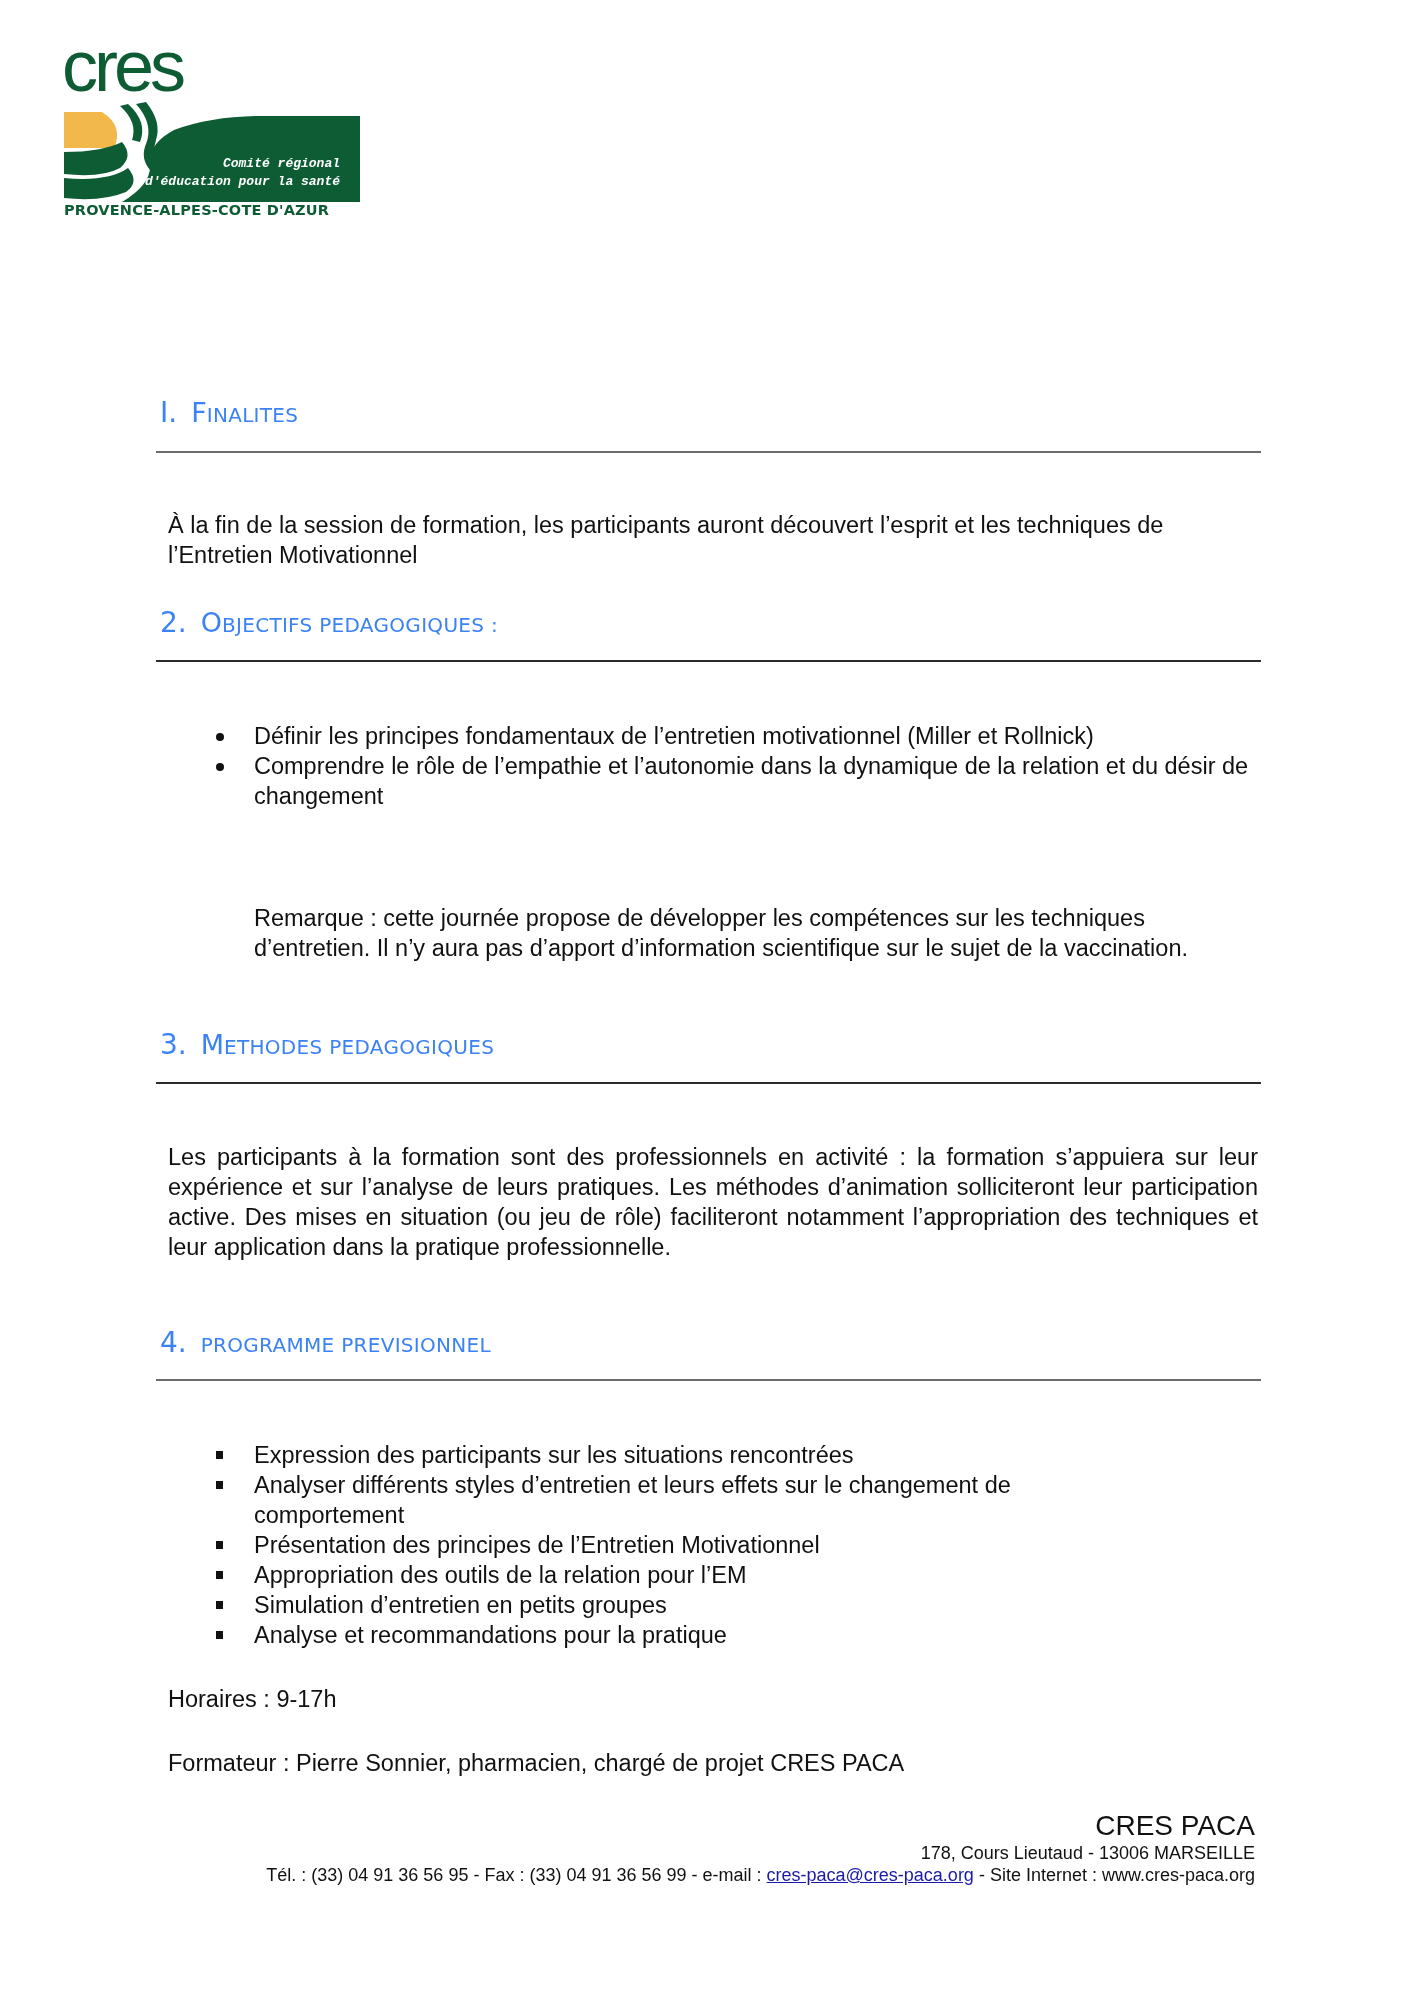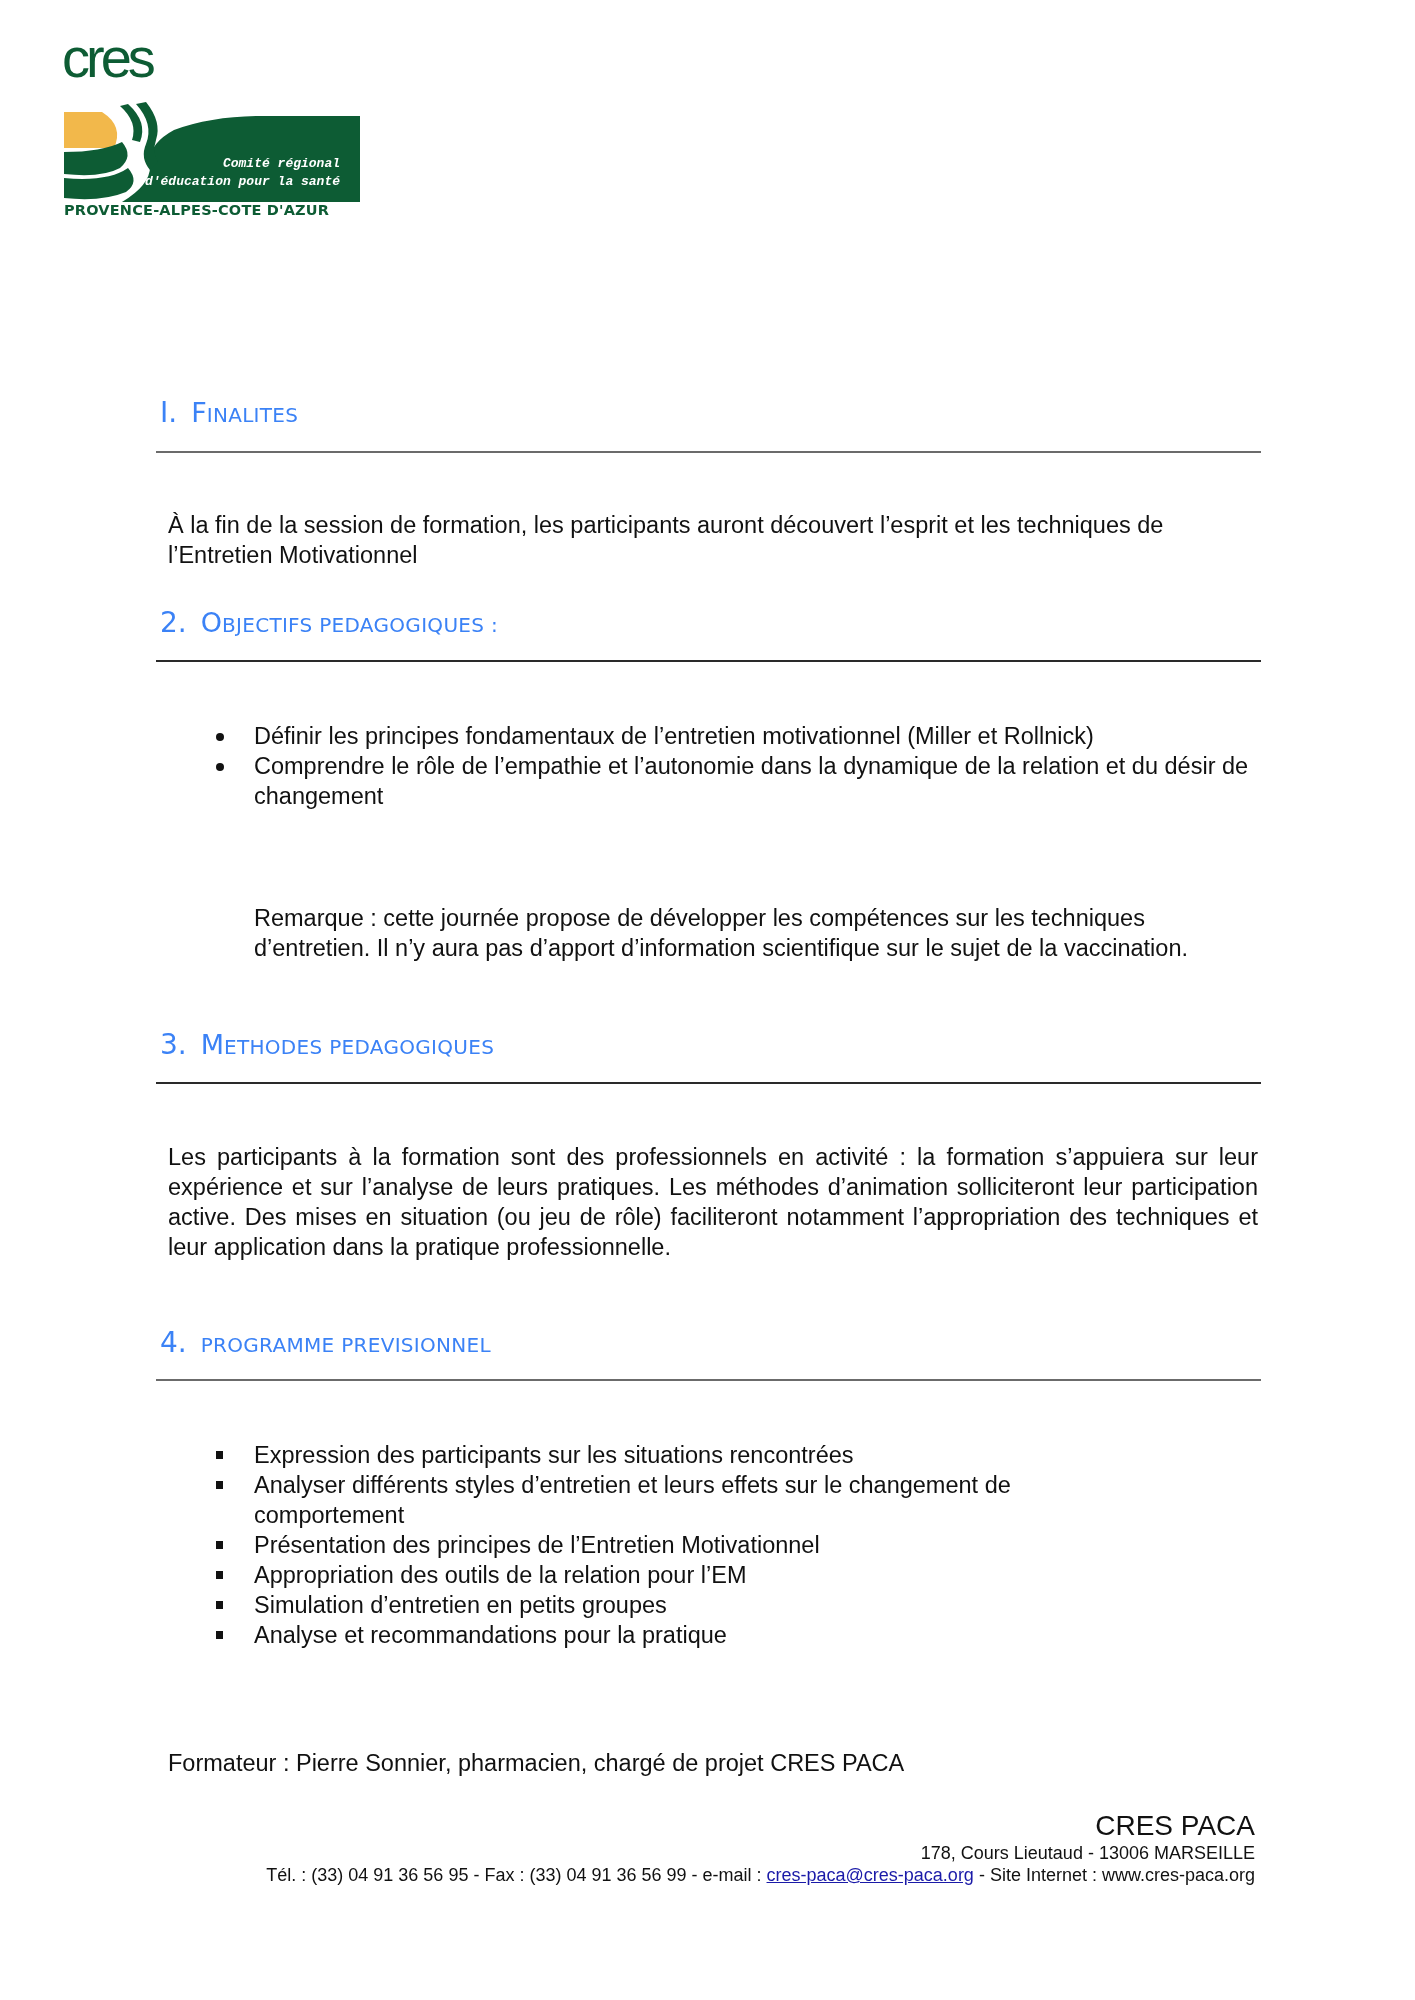--- a/index.html
+++ b/index.html
@@ -29,21 +29,21 @@
       top: 44px;
       width: 300px;
       height: 180px;
     }
     .logo svg { display: block; }
     .logo-word {
       position: absolute;
       left: 0;
       top: -14px;
       font-family: "Liberation Sans", sans-serif;
-      font-size: 56px;
+      font-size: 72px;
       font-weight: normal;
       letter-spacing: -4px;
       color: #0d5c34;
       line-height: 1;
     }
     .logo-sub1, .logo-sub2 {
       position: absolute;
       right: 22px;
       color: #ffffff;
       font-family: Liberation Mono, monospace;
@@ -241,20 +241,21 @@
   <div class="rule" style="top:1379px;"></div>
   <ul class="list square" style="top:1440px;">
     <li>Expression des participants sur les situations rencontrées</li>
     <li style="padding-right:180px;">Analyser différents styles d’entretien et leurs effets sur le changement de comportement</li>
     <li>Présentation des principes de l’Entretien Motivationnel</li>
     <li>Appropriation des outils de la relation pour l’EM</li>
     <li>Simulation d’entretien en petits groupes</li>
     <li>Analyse et recommandations pour la pratique</li>
   </ul>
 
+  <div class="para" style="top:1684px;">Horaires : 9-17h</div>
   <div class="para" style="top:1748px;">Formateur : Pierre Sonnier, pharmacien, chargé de projet CRES PACA</div>
 
   <div class="footer">
     <div class="org">CRES PACA</div>
     <div class="addr">178, Cours Lieutaud - 13006 MARSEILLE</div>
     <div class="contact"><span>Tél. : (33) 04 91 36 56 95 - Fax : (33) 04 91 36 56 99 - e-mail : </span><a>cres-paca@cres-paca.org</a><span> - Site Internet : www.cres-paca.org</span></div>
   </div>
 
 </div>
 

